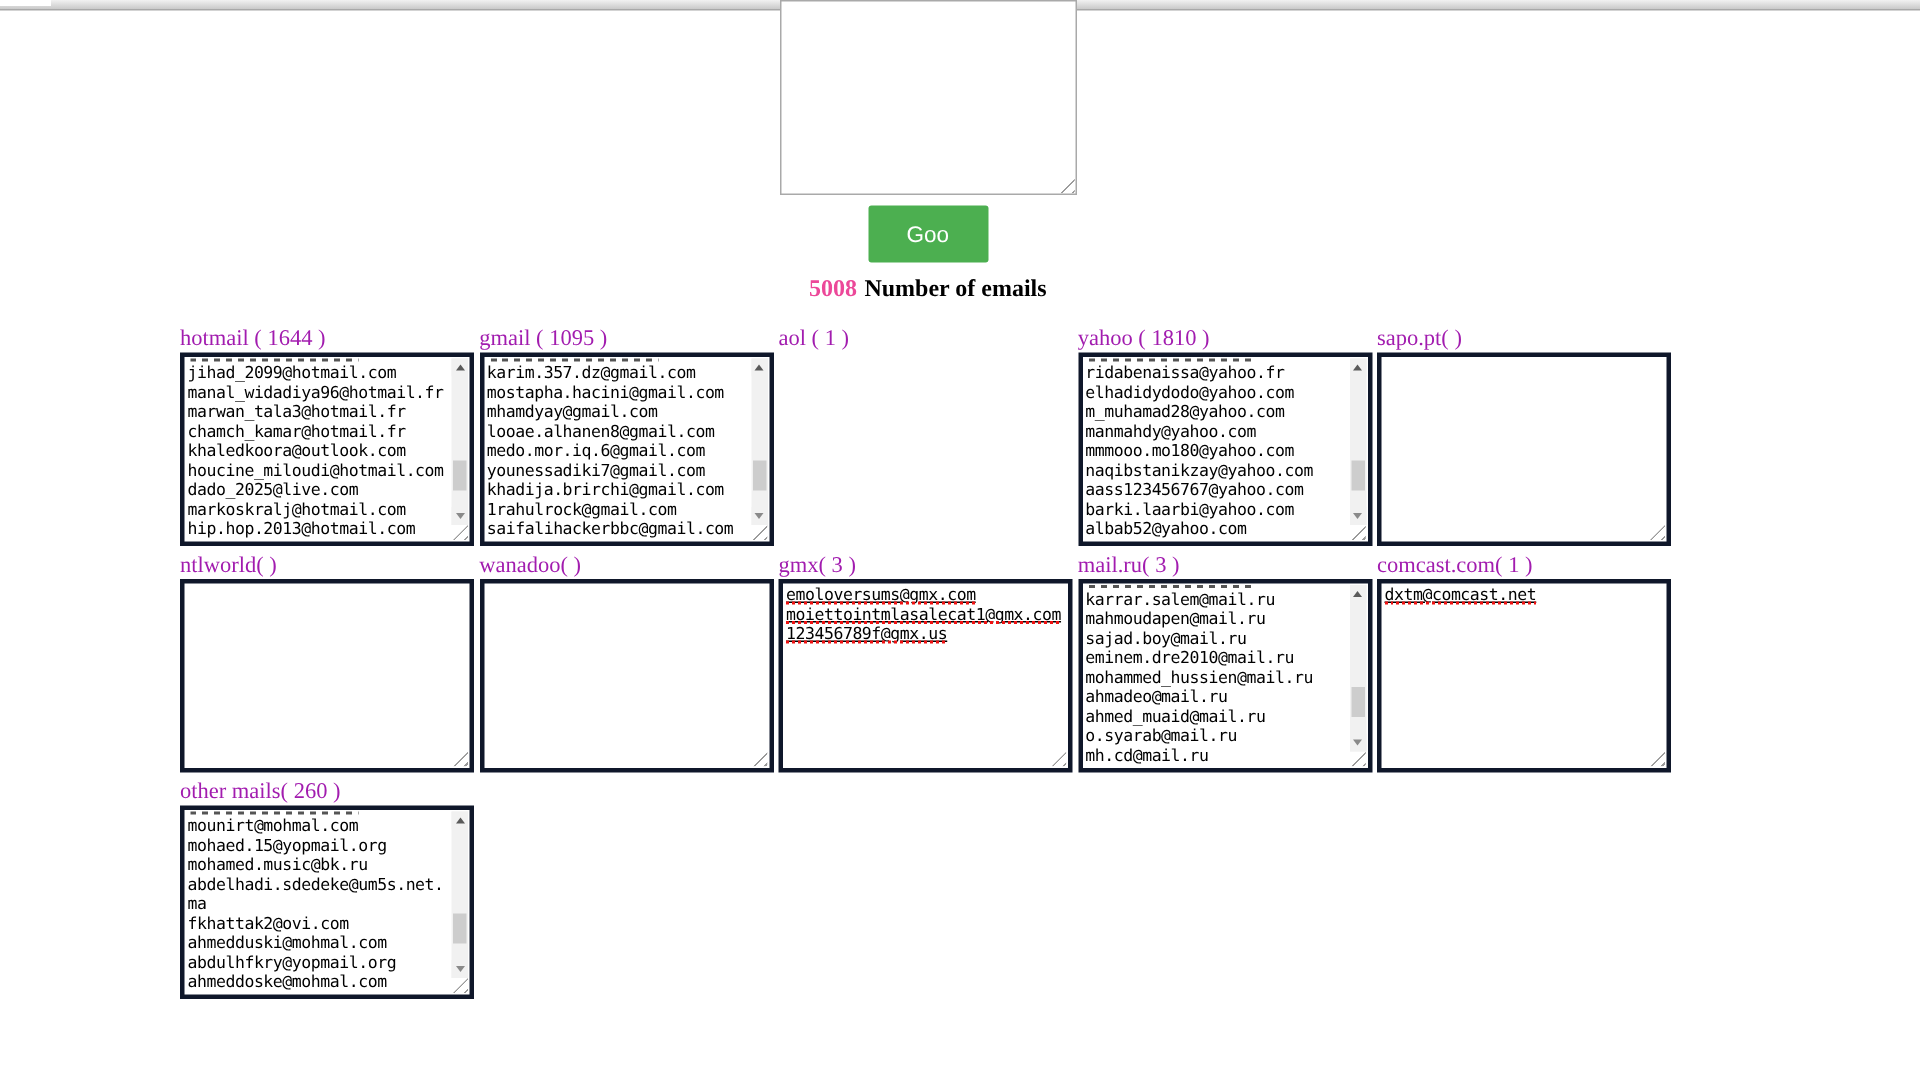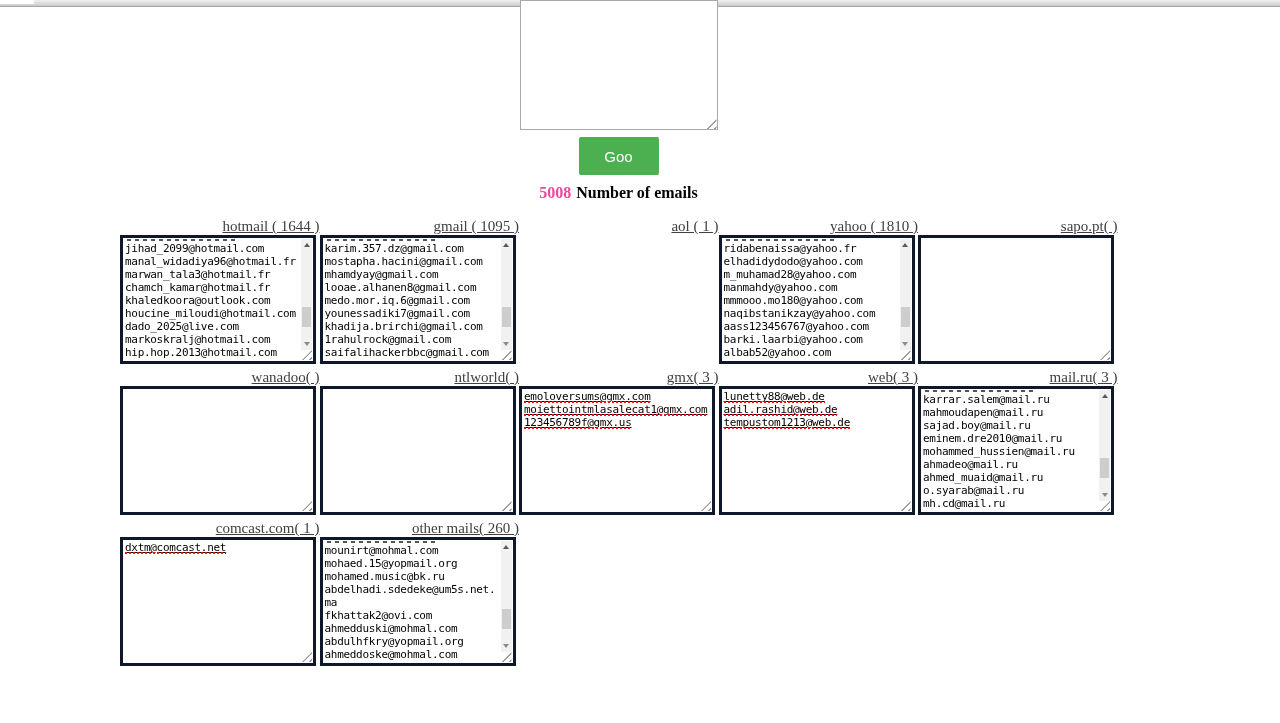--- a/index.html
+++ b/index.html
@@ -23,22 +23,22 @@
     font:15px "Liberation Sans", sans-serif; cursor:pointer; }
 
   .count-line { text-align:center; margin-top:9px;
     font:bold 16px "Liberation Serif", serif; color:#000; }
   .count-num { color:#ec4899; margin-right:5px; }
 
   .grid { margin:16px 0 0 120px; display:grid;
     grid-template-columns:repeat(5, 199.5px); grid-row-gap:5px; }
 
   .cell { width:199.5px; }
-  .gtitle { text-align:right; font:15px "Liberation Serif", serif;
-    height:16px; line-height:16px; margin-bottom:1px; color:#404040;text-decoration:underline; }
+  .gtitle { text-align:left; font:15px "Liberation Serif", serif;
+    height:16px; line-height:16px; margin-bottom:1px; color:#a21caf; }
 
   .box { position:relative; width:196px; height:129px; border:3px solid #0f172a;
     background:#fff; overflow:hidden; }
   .content { padding:1px 0 0 2px; font:11px "DejaVu Sans Mono", monospace;
     letter-spacing:-0.3px; line-height:13px; color:#000; word-break:break-all; }
   .box.has-sb .content { padding-right:13px; }
   .line { white-space:pre-wrap; }
 
   
   .sliver { height:2px; width:64%; margin:0 0 1px 2px; overflow:hidden;
@@ -176,58 +176,47 @@
 
   <div class="cell">
     <div class="gtitle">sapo.pt( )</div>
     <div class="box">
       <div class="content"></div>
       <div class="grip"></div>
     </div>
   </div>
 
   <div class="cell">
+    <div class="gtitle">ntlworld( )</div>
+    <div class="box">
+      <div class="content"></div>
+      <div class="grip"></div>
+    </div>
+  </div>
+
+  <div class="cell">
     <div class="gtitle">wanadoo( )</div>
-    <div class="box">
-      <div class="content"></div>
-      <div class="grip"></div>
-    </div>
-  </div>
-
-  <div class="cell">
-    <div class="gtitle">ntlworld( )</div>
     <div class="box">
       <div class="content"></div>
       <div class="grip"></div>
     </div>
   </div>
 
   <div class="cell">
     <div class="gtitle">gmx( 3 )</div>
     <div class="box">
       <div class="content">
           <div class="line"><span class="sq-wrap"><span class="ul">emoloversums@gmx.com</span></span></div>
           <div class="line"><span class="sq-wrap"><span class="ul">moiettointmlasalecat1@gmx.com</span></span></div>
           <div class="line"><span class="sq-wrap"><span class="ul">123456789f@gmx.us</span></span></div>
         </div>
       <div class="grip"></div>
     </div>
   </div>
 
-  <div class="cell">
-    <div class="gtitle">web( 3 )</div>
-    <div class="box">
-      <div class="content">
-          <div class="line"><span class="sq-wrap"><span class="ul">lunetty88@web.de</span></span></div>
-          <div class="line"><span class="sq-wrap"><span class="ul">adil.rashid@web.de</span></span></div>
-          <div class="line"><span class="sq-wrap"><span class="ul">tempustom1213@web.de</span></span></div>
-        </div>
-      <div class="grip"></div>
-    </div>
-  </div>
 
   <div class="cell">
     <div class="gtitle">mail.ru( 3 )</div>
     <div class="box has-sb">
       <div class="content">
           <div class="sliver"></div>
           <div class="line">karrar.salem@mail.ru</div>
           <div class="line">mahmoudapen@mail.ru</div>
           <div class="line">sajad.boy@mail.ru</div>
           <div class="line">eminem.dre2010@mail.ru</div>

